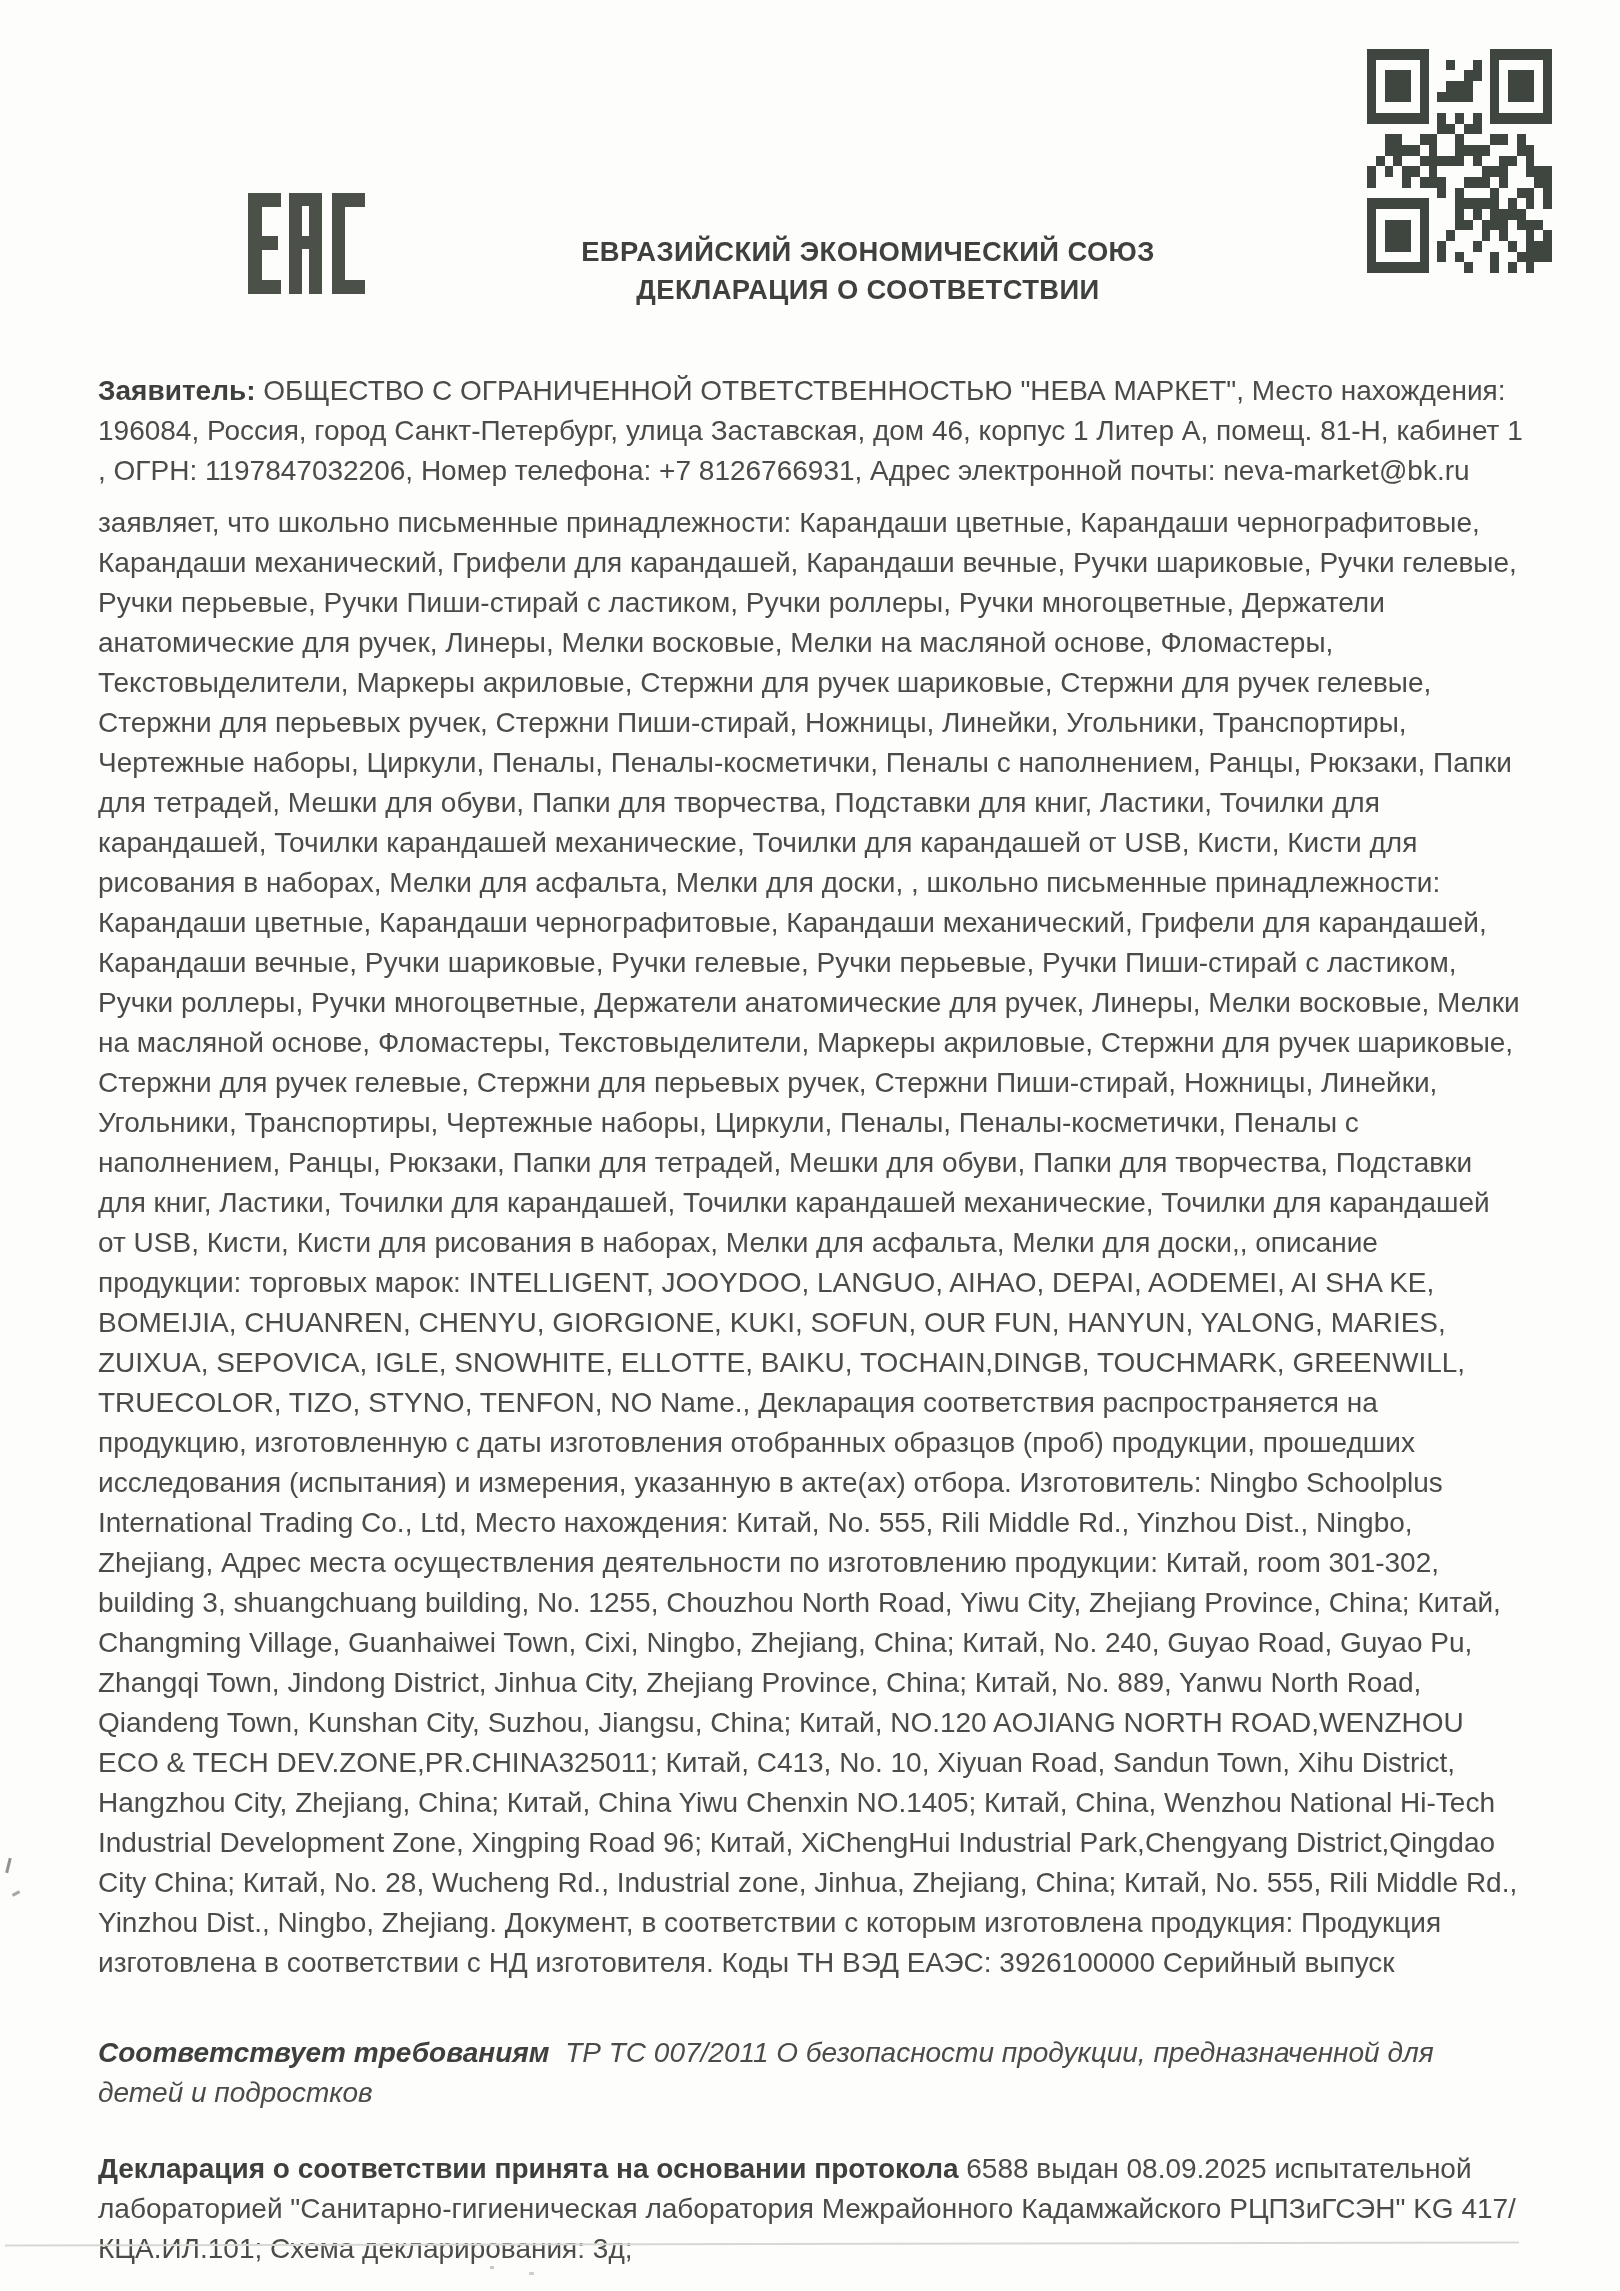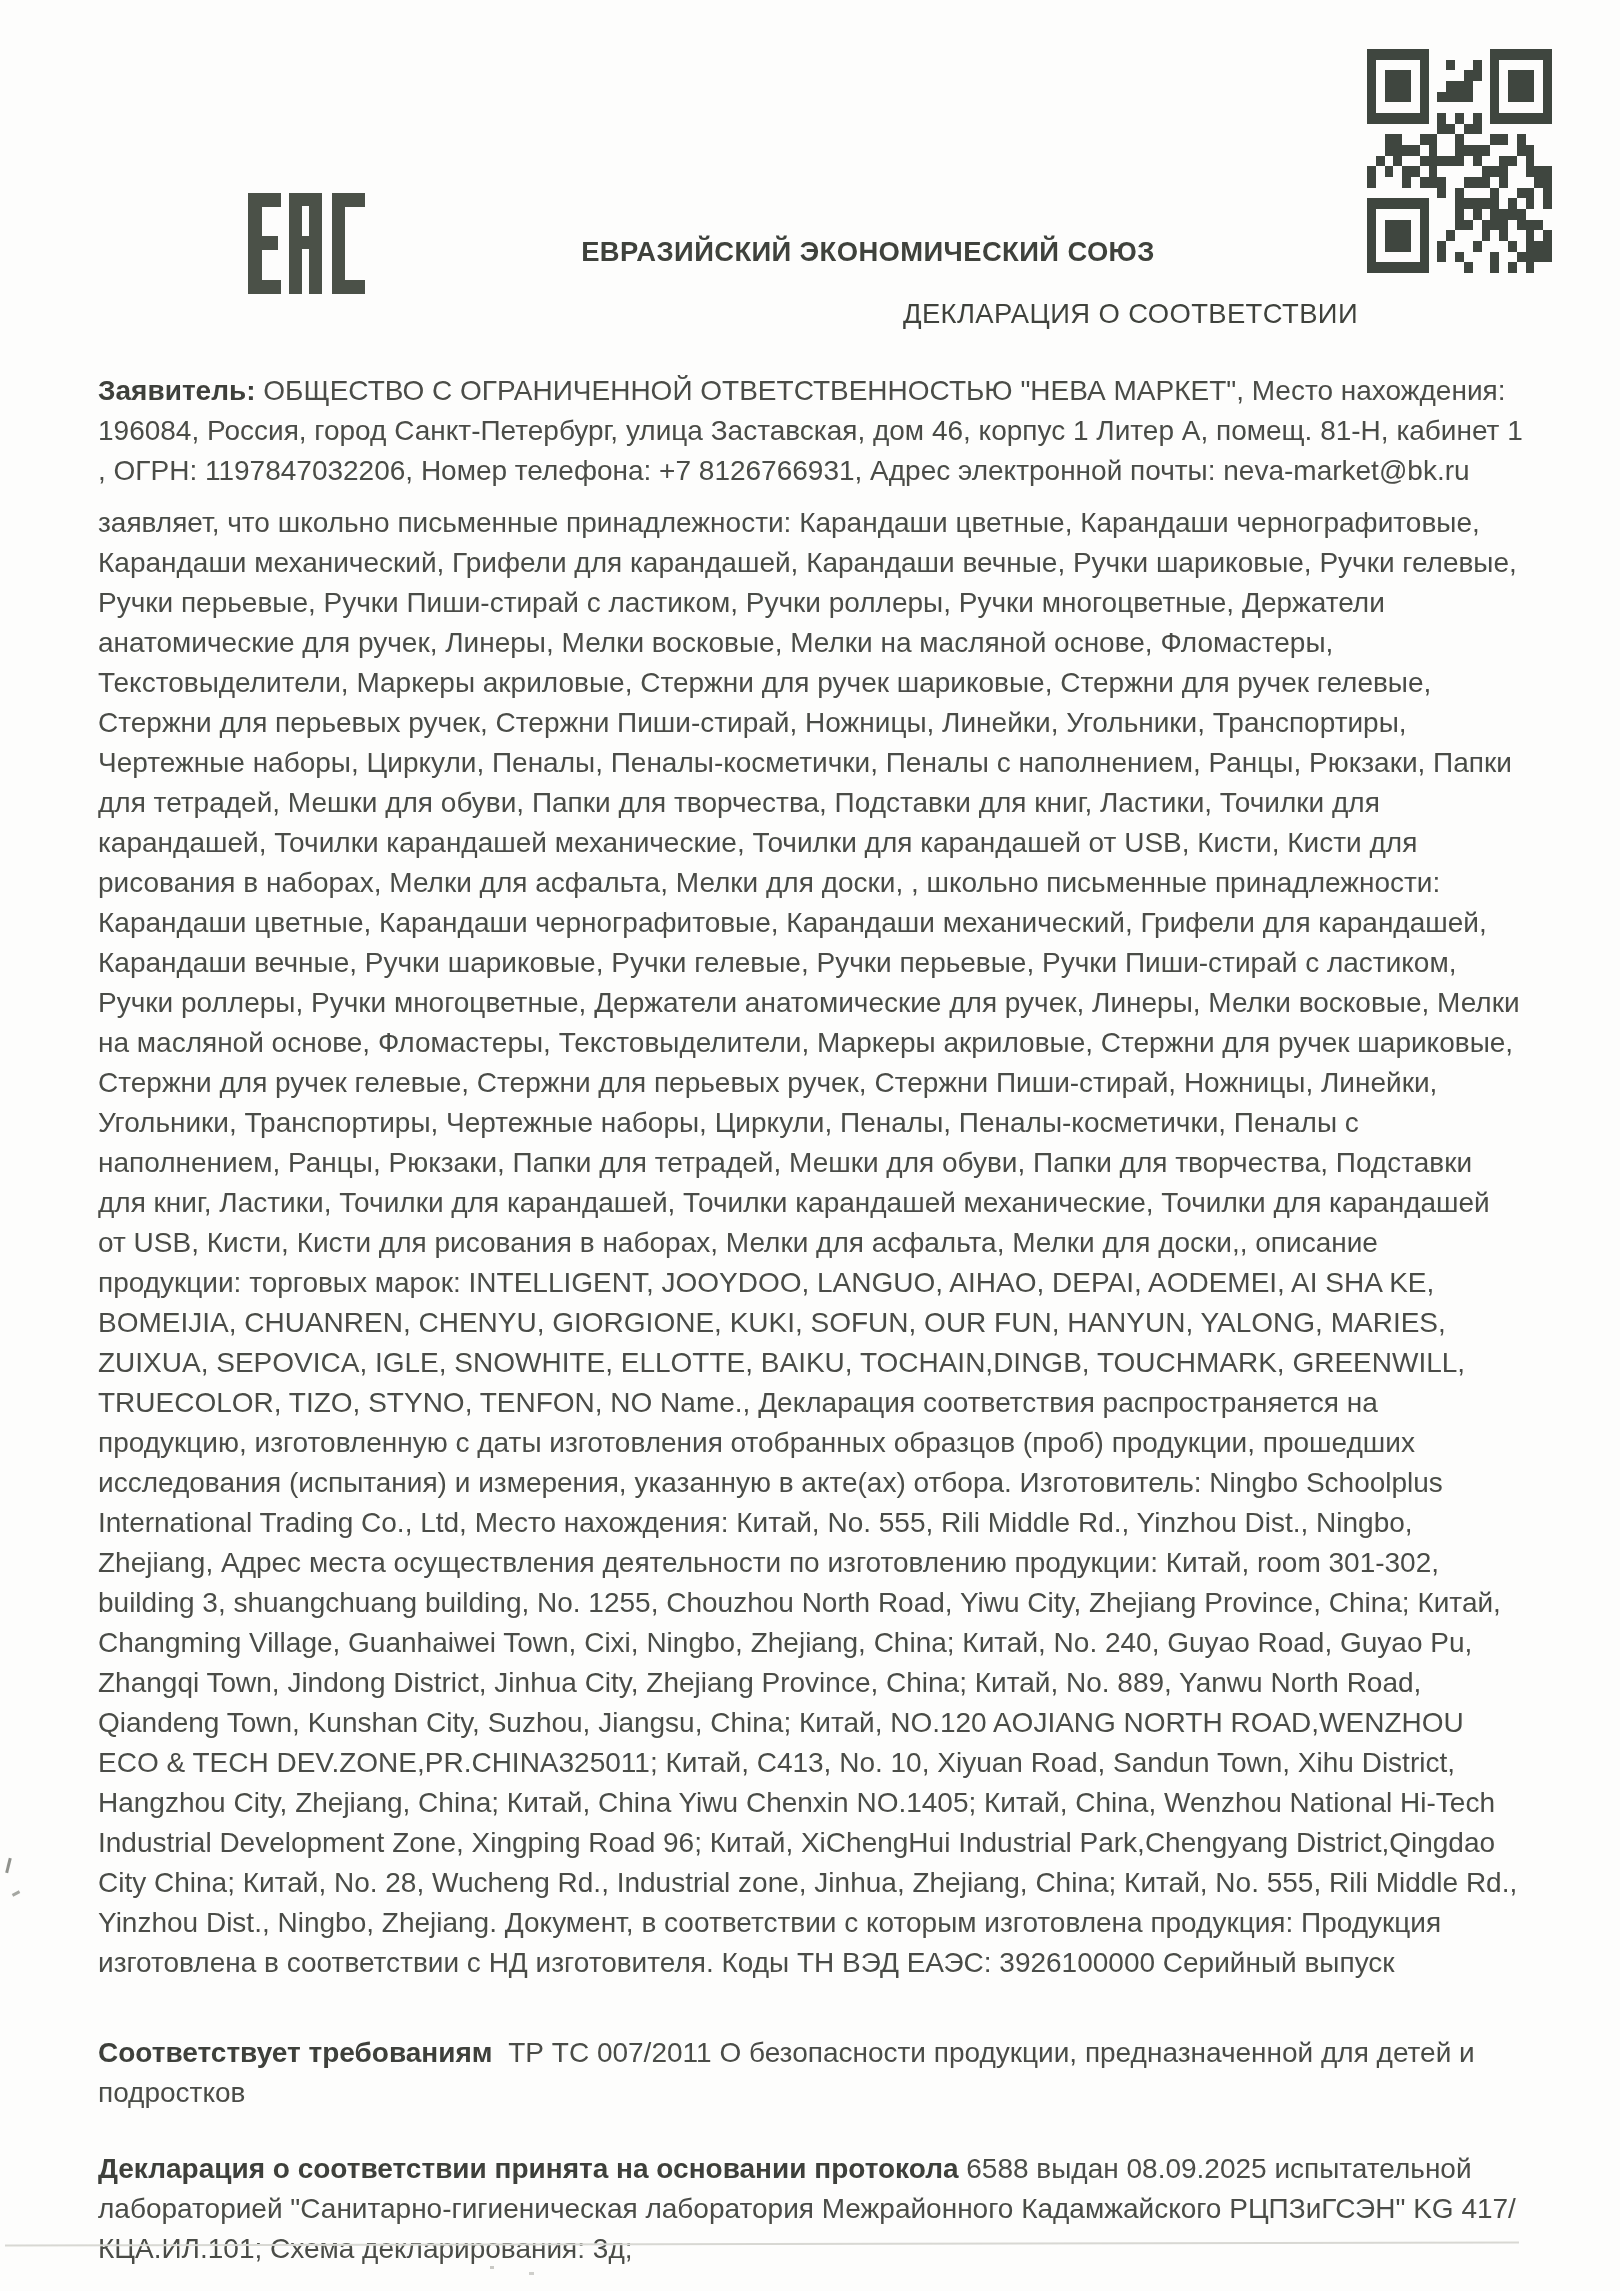--- a/index.html
+++ b/index.html
@@ -13,26 +13,26 @@
     overflow:hidden;
   }
   
   .eac-logo{position:absolute;left:248px;top:193px;width:117px;height:101px;}
   
   .qr{position:absolute;left:1367px;top:49px;width:185px;height:224px;}
   .qr svg{width:100%;height:100%;}
   
   .titles{position:absolute;left:378px;top:235px;width:980px;text-align:center;color:#3f423c;}
   .title-1{font-size:27.4px;font-weight:bold;letter-spacing:0.4px;line-height:33px;}
-  .title-2{font-size:27.4px;font-weight:normal;letter-spacing:0.4px;line-height:33px;margin-top:29px;text-align:right;}
+  .title-2{font-size:27.4px;font-weight:bold;letter-spacing:0.4px;line-height:33px;margin-top:5px;}
   
   .textblock{position:absolute;left:86px;width:1451px;font-size:28px;line-height:40px;text-align:left;}
   .textblock p{margin:12px;padding:0;}
   .tb-top{top:359px;}
-  .tb-compliance{top:2021px;}
+  .tb-compliance{top:2021px;font-style:italic;}
   .tb-basis{top:2137px;}
   b{color:#3e403b;}
   .gap-after-label{margin-left:15.7px;}
   
   .scan-line{position:absolute;left:4.9px;top:2243px;width:1514px;height:2px;background:#d8d8d3;transform:rotate(-0.12deg);}
   .speck-a{position:absolute;left:6.9px;top:1858px;width:2.9px;height:14.7px;background:#90928d;transform:rotate(14deg);}
   .speck-b{position:absolute;left:11.8px;top:1892px;width:7.8px;height:2.9px;background:#a5a7a2;transform:rotate(-28deg);}
   .speck-c{position:absolute;left:490px;top:2266px;width:3.9px;height:2.9px;background:#c8c8c4;}
   .speck-d{position:absolute;left:529px;top:2272px;width:4.9px;height:2.9px;background:#cfcfcb;}
 </style>

